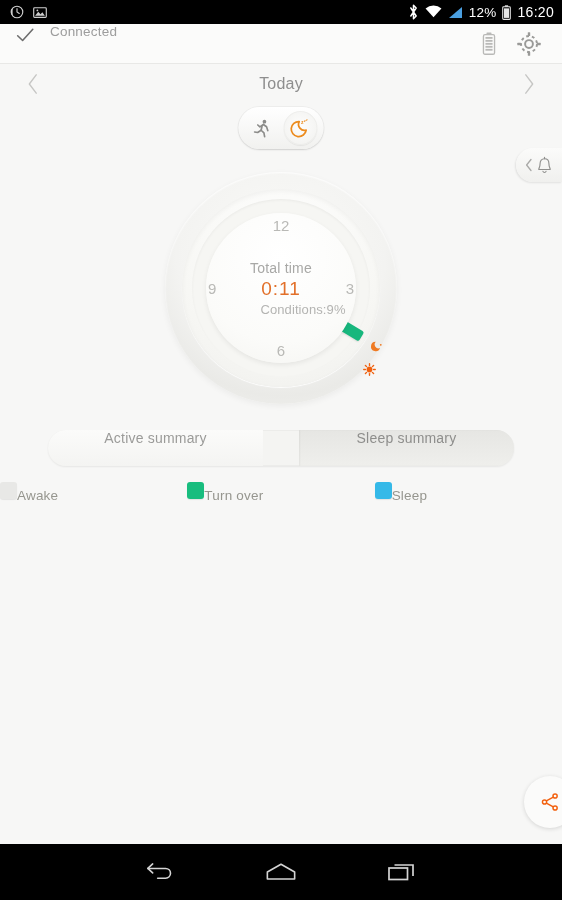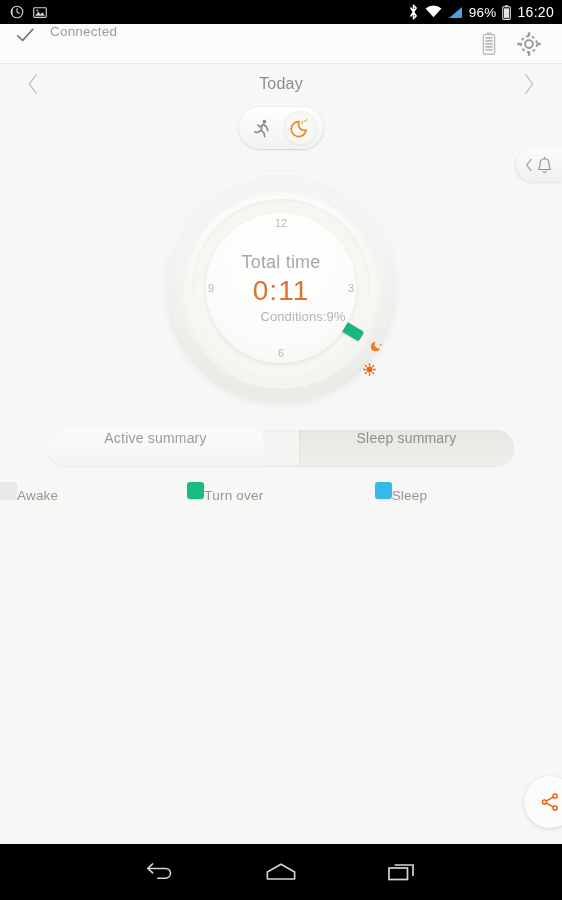--- a/index.html
+++ b/index.html
@@ -96,26 +96,26 @@
     position:absolute; inset:27px; border-radius:50%;
     background:#f6f6f3;
     box-shadow:inset 0 1px 3px rgba(0,0,0,.05);
   }
   .dial-face{
     position:absolute; inset:41px; border-radius:50%;
     background:radial-gradient(circle at 50% 30%, #ffffff 0%, #fbfbf9 65%, #f4f4f1 100%);
     box-shadow:0 2px 5px rgba(0,0,0,.07);
     display:flex; flex-direction:column; align-items:center; justify-content:center;
   }
-  .dial-label{ color:#a8a8a6; font-size:18px; letter-spacing:.2px; }
-  .dial-value{ color:#e2702a; font-size:28px; letter-spacing:1px; margin:2px 0 2px; font-weight:400;text-align:center;}
+  .dial-label{ color:#a8a8a6; font-size:14px; letter-spacing:.2px; }
+  .dial-value{ color:#e2702a; font-size:19px; letter-spacing:1px; margin:2px 0 2px; font-weight:400;text-align:center;}
   .dial-cond{ color:#b4b4b2; font-size:13px; letter-spacing:.1px;margin-left:44px;}
 
   .tick{
-    position:absolute; color:#b9b9b6; font-size:11px;
+    position:absolute; color:#b9b9b6; font-size:15px;
   }
   .tick.t12{ top:45px; left:50%; transform:translateX(-50%); }
   .tick.t6 { bottom:45px; left:50%; transform:translateX(-50%); }
   .tick.t3 { right:43px; top:50%; transform:translateY(-50%); }
   .tick.t9 { left:43px;  top:50%; transform:translateY(-50%); }
 
   .seg-green{
     position:absolute; width:36px; height:11px; border-radius:2px;
     background:#17b77d;
     top:150px; left:163px;
@@ -194,21 +194,21 @@
   <div class="sb-right">
     <svg class="sb-ico" width="11" height="16" viewBox="0 0 12 18">
       <path d="M3 4.5 L9 13.5 L6 16.5 L6 1.5 L9 4.5 L3 13.5" fill="none" stroke="#ffffff" stroke-width="1.7" stroke-linejoin="round" stroke-linecap="round"></path>
     </svg>
     <svg class="sb-ico" width="17" height="14" viewBox="0 0 18 14">
       <path d="M9 12.6 L0.6 3.4 A12.4 12.4 0 0 1 17.4 3.4 Z" fill="#ffffff"></path>
     </svg>
     <svg class="sb-ico" width="15" height="13" viewBox="0 0 16 14">
       <path d="M15 1 L15 13 L1 13 Z" fill="#4a9fe0"></path>
     </svg>
-    <span class="sb-pct">96%</span>
+    <span class="sb-pct">12%</span>
     <svg class="sb-ico" width="9" height="15" viewBox="0 0 10 16">
       <rect x="3.2" y="0" width="3.6" height="1.6" fill="#e6e6e6"></rect>
       <rect x="0.8" y="1.6" width="8.4" height="14" rx="1" fill="none" stroke="#e6e6e6" stroke-width="1.2"></rect>
       <rect x="2.2" y="3.4" width="5.6" height="10.6" fill="#e6e6e6"></rect>
     </svg>
     <span class="sb-time">16:20</span>
   </div>
 </div>
 
 <div class="appbar">

